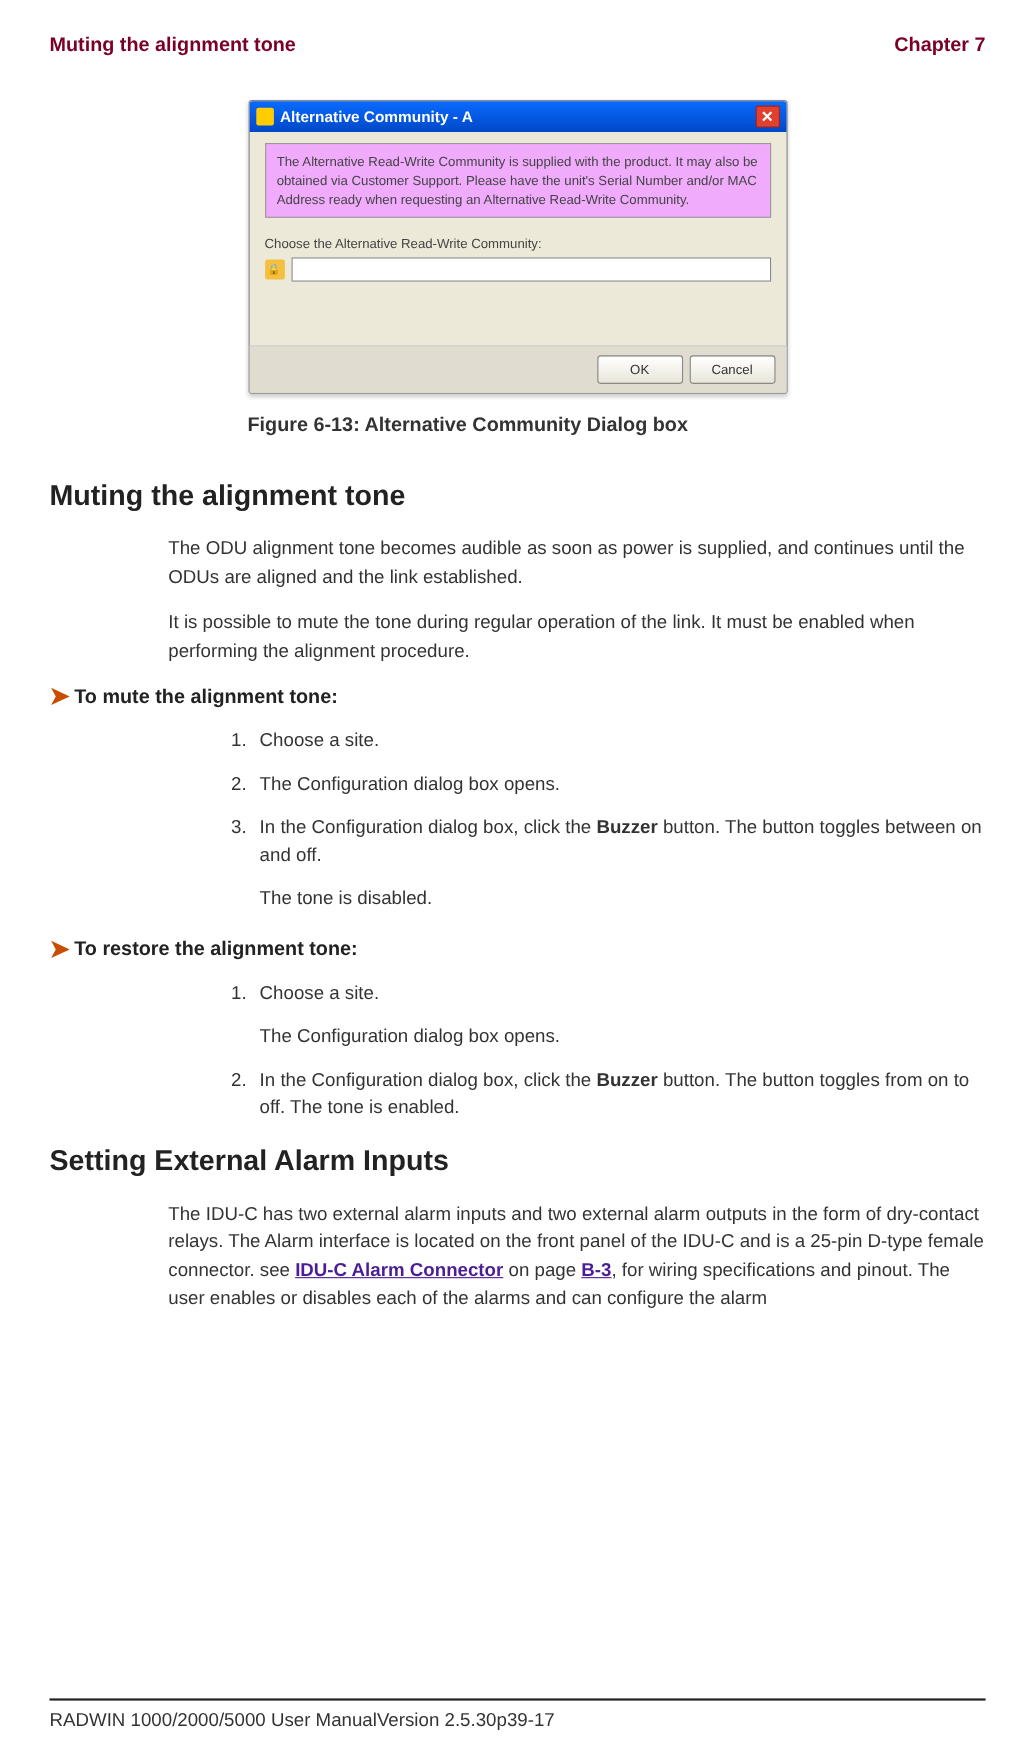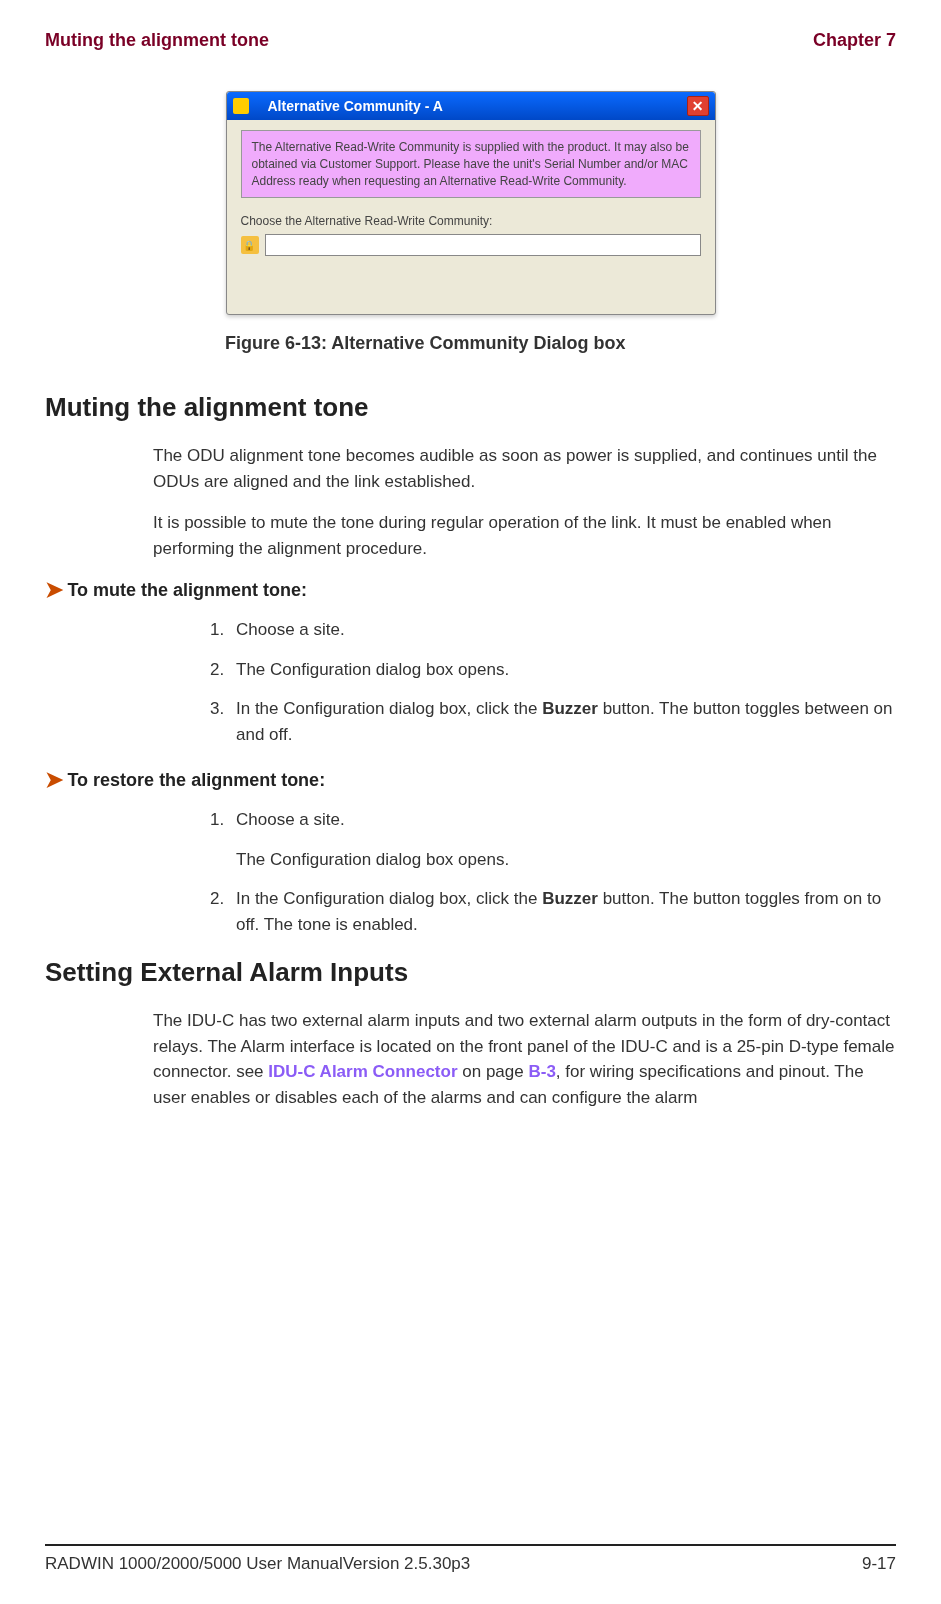--- a/index.html
+++ b/index.html
@@ -42,21 +42,21 @@
       justify-content: space-between;
       padding: 4px 6px;
       font-size: 14px;
       font-weight: bold;
       border-top-left-radius: 3px;
       border-top-right-radius: 3px;
     }
     .dialog-title-left {
       display: flex;
       align-items: center;
-      gap: 19px;
+      gap: 6px;
     }
     .dialog-app-icon {
       width: 16px;
       height: 16px;
       background: #ffcc00;
       border-radius: 2px;
     }
     .dialog-close {
       width: 22px;
       height: 20px;
@@ -189,30 +189,29 @@
       flex: 1;
     }
     .step-indent {
       margin-left: 26px;
       font-size: 17px;
       line-height: 1.5;
       margin-bottom: 14px;
       color: #333;
     }
     .bold-inline { font-weight: bold; }
-    .link-blue { color: #8b5cf6; font-weight: bold; }
+    .link-blue { color: #4c1d95; font-weight: bold; text-decoration: underline; }
     .footer {
       position: absolute;
       bottom: 30px;
       left: 45px;
       right: 45px;
       border-top: 2px solid #222;
       padding-top: 8px;
       display: flex;
-      justify-content: space-between;
       font-size: 17px;
       color: #333;
     }
   </style>
 </head>
 <body>
 
 <div class="header">
   <span class="header-left">Muting the alignment tone</span>
   <span class="header-right">Chapter 7</span>
@@ -228,20 +227,24 @@
       <span class="dialog-close">✕</span>
     </div>
     <div class="dialog-content">
       <div class="dialog-info-box">The Alternative Read-Write Community is supplied with the product. It may also be obtained via Customer Support. Please have the unit's Serial Number and/or MAC Address ready when requesting an Alternative Read-Write Community.</div>
       <div class="dialog-field-label">Choose the Alternative Read-Write Community:</div>
       <div class="dialog-input-row">
         <span class="dialog-lock-icon">🔒</span>
         <input class="dialog-input" value="" style="">
       </div>
     </div>
+    <div class="dialog-buttons">
+      <div class="dialog-btn">OK</div>
+      <div class="dialog-btn">Cancel</div>
+    </div>
   </div>
 </div>
 
 <div class="figure-caption">Figure 6-13: Alternative Community Dialog box</div>
 
 <div class="section-heading">Muting the alignment tone</div>
 <div class="body-text">The ODU alignment tone becomes audible as soon as power is supplied, and continues until the ODUs are aligned and the link established.</div>
 <div class="body-text">It is possible to mute the tone during regular operation of the link. It must be enabled when performing the alignment procedure.</div>
 
 <div class="proc-heading">
@@ -254,20 +257,21 @@
     <span class="step-text">Choose a site.</span>
   </div>
   <div class="step">
     <span class="step-num">2.</span>
     <span class="step-text">The Configuration dialog box opens.</span>
   </div>
   <div class="step">
     <span class="step-num">3.</span>
     <span class="step-text"><span>In the Configuration dialog box, click the </span><span class="bold-inline">Buzzer</span><span> button. The button toggles between on and off.</span></span>
   </div>
+  <div class="step-indent">The tone is disabled.</div>
 </div>
 
 <div class="proc-heading">
   <span class="proc-arrow">➤</span>
   <span>To restore the alignment tone:</span>
 </div>
 <div class="step-list">
   <div class="step">
     <span class="step-num">1.</span>
     <span class="step-text">Choose a site.</span>

